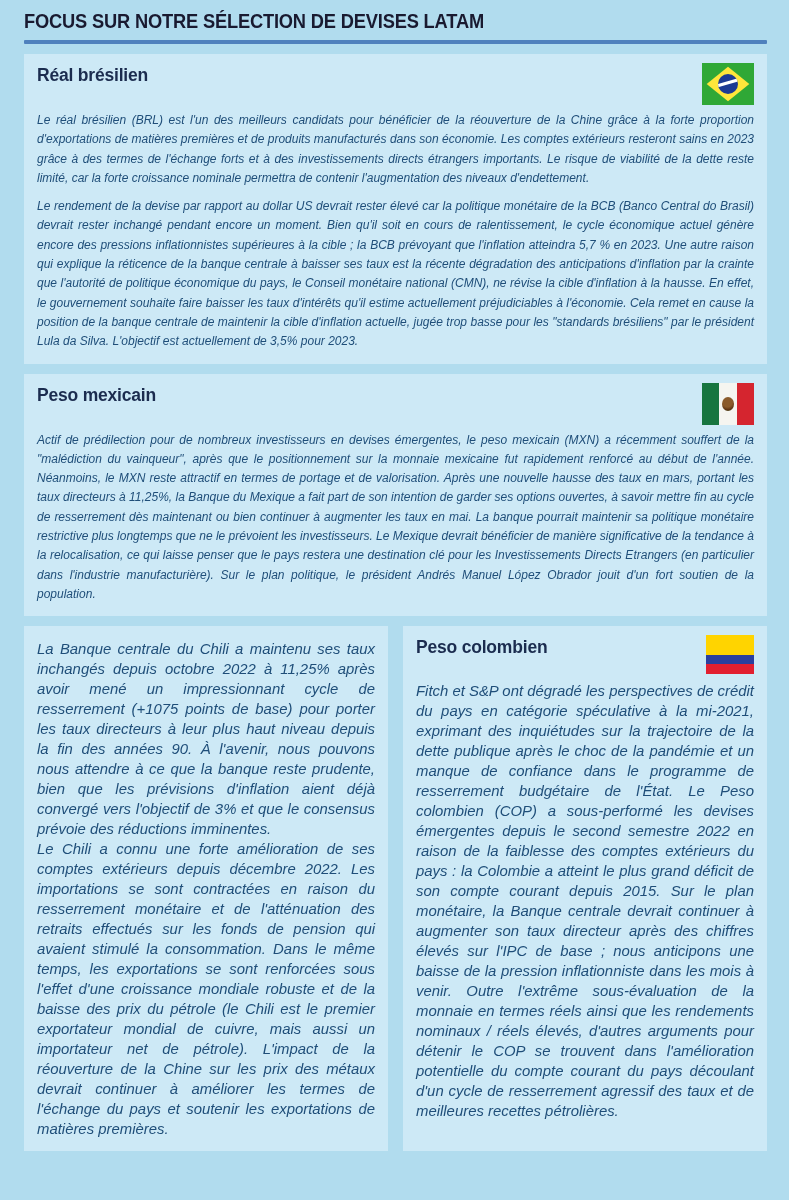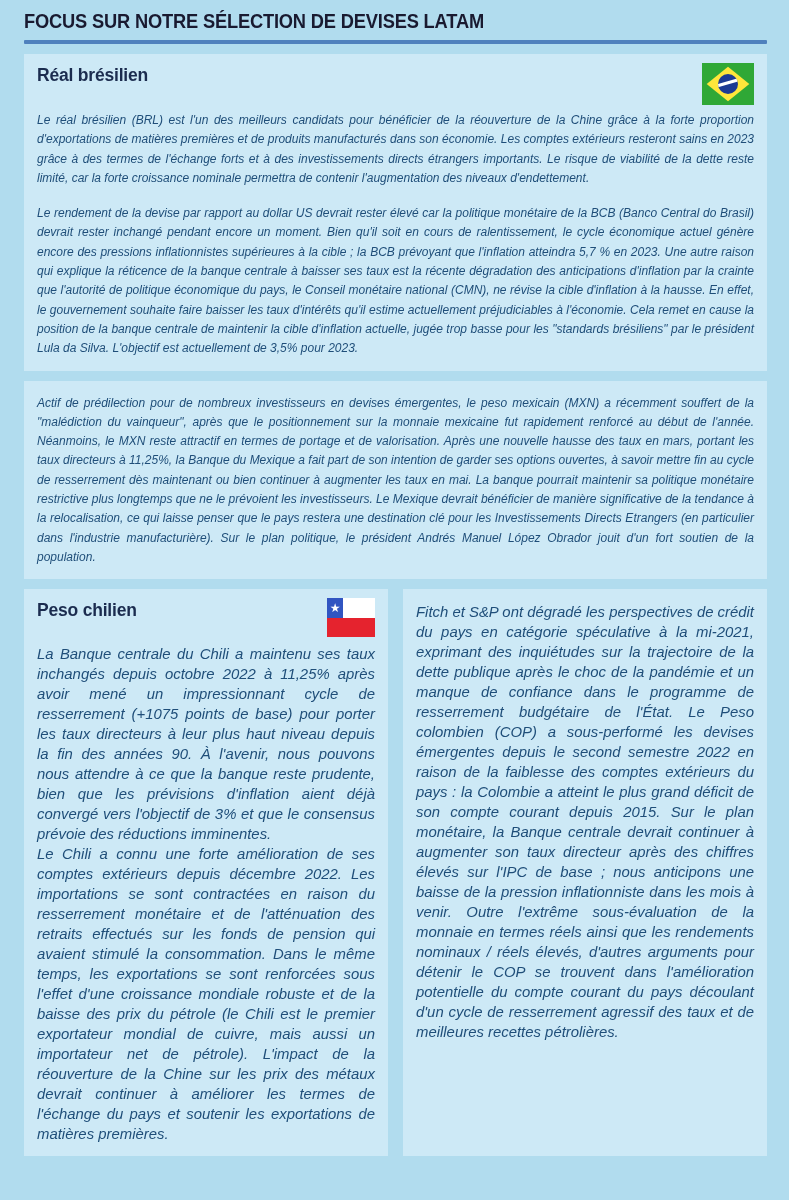--- a/index.html
+++ b/index.html
@@ -37,21 +37,21 @@
   }
 
   .panel p {
     margin: 6px 0 0 0;
     font-style: italic;
     color: #1f4e79;
     text-align: justify;
     font-size: 12px;
     line-height: 19.3px;
   }
-  .panel p + p { margin-top: 16px; }
+  .panel p + p { margin-top: 9px; }
   .panel p + p.tight { margin-top: 0; }
 
   .columns { display: flex; gap: 15px; }
   .columns .panel { flex: 1 1 0; min-height: 500px; }
   .columns .panel p { font-size: 14.9px; line-height: 20px; }
   .columns .panel-head { min-height: 42px; }
 
   
   .flag {
     position: relative; overflow: hidden; flex-shrink: 0;
@@ -113,36 +113,42 @@
         <div class="br-globe">
             <i class="br-band"></i>
           </div>
       </div>
     </div>
     <p>Le réal brésilien (BRL) est l'un des meilleurs candidats pour bénéficier de la réouverture de la Chine grâce à la forte proportion d'exportations de matières premières et de produits manufacturés dans son économie. Les comptes extérieurs resteront sains en 2023 grâce à des termes de l'échange forts et à des investissements directs étrangers importants. Le risque de viabilité de la dette reste limité, car la forte croissance nominale permettra de contenir l'augmentation des niveaux d'endettement.</p>
     <p>Le rendement de la devise par rapport au dollar US devrait rester élevé car la politique monétaire de la BCB (Banco Central do Brasil) devrait rester inchangé pendant encore un moment. Bien qu'il soit en cours de ralentissement, le cycle économique actuel génère encore des pressions inflationnistes supérieures à la cible ; la BCB prévoyant que l'inflation atteindra 5,7 % en 2023. Une autre raison qui explique la réticence de la banque centrale à baisser ses taux est la récente dégradation des anticipations d'inflation par la crainte que l'autorité de politique économique du pays, le Conseil monétaire national (CMN), ne révise la cible d'inflation à la hausse. En effet, le gouvernement souhaite faire baisser les taux d'intérêts qu'il estime actuellement préjudiciables à l'économie. Cela remet en cause la position de la banque centrale de maintenir la cible d'inflation actuelle, jugée trop basse pour les "standards brésiliens" par le président Lula da Silva. L'objectif est actuellement de 3,5% pour 2023.</p>
   </section>
 
   <section class="panel">
+    <div class="panel-head">
+      <h2>Peso mexicain</h2>
+      <div class="flag flag-mexico">
+        <div class="mx-green"></div>
+        <div class="mx-white"></div>
+        <div class="mx-red"></div>
+        <div class="mx-emblem"></div>
+      </div>
+    </div>
     <p>Actif de prédilection pour de nombreux investisseurs en devises émergentes, le peso mexicain (MXN) a récemment souffert de la "malédiction du vainqueur", après que le positionnement sur la monnaie mexicaine fut rapidement renforcé au début de l'année. Néanmoins, le MXN reste attractif en termes de portage et de valorisation. Après une nouvelle hausse des taux en mars, portant les taux directeurs à 11,25%, la Banque du Mexique a fait part de son intention de garder ses options ouvertes, à savoir mettre fin au cycle de resserrement dès maintenant ou bien continuer à augmenter les taux en mai. La banque pourrait maintenir sa politique monétaire restrictive plus longtemps que ne le prévoient les investisseurs. Le Mexique devrait bénéficier de manière significative de la tendance à la relocalisation, ce qui laisse penser que le pays restera une destination clé pour les Investissements Directs Etrangers (en particulier dans l'industrie manufacturière). Sur le plan politique, le président Andrés Manuel López Obrador jouit d'un fort soutien de la population.</p>
   </section>
 
   <div class="columns">
 
     <section class="panel">
-      <div class="panel-head">
-        <h2>Peso chilien</h2>
-        <div class="flag flag-chile">
-          <div class="cl-canton">★</div>
-          <div class="cl-red"></div>
-        </div>
-      </div>
       <p>La Banque centrale du Chili a maintenu ses taux inchangés depuis octobre 2022 à 11,25% après avoir mené un impressionnant cycle de resserrement (+1075 points de base) pour porter les taux directeurs à leur plus haut niveau depuis la fin des années 90. À l'avenir, nous pouvons nous attendre à ce que la banque reste prudente, bien que les prévisions d'inflation aient déjà convergé vers l'objectif de 3% et que le consensus prévoie des réductions imminentes.</p>
       <p class="tight">Le Chili a connu une forte amélioration de ses comptes extérieurs depuis décembre 2022. Les importations se sont contractées en raison du resserrement monétaire et de l'atténuation des retraits effectués sur les fonds de pension qui avaient stimulé la consommation. Dans le même temps, les exportations se sont renforcées sous l'effet d'une croissance mondiale robuste et de la baisse des prix du pétrole (le Chili est le premier exportateur mondial de cuivre, mais aussi un importateur net de pétrole). L'impact de la réouverture de la Chine sur les prix des métaux devrait continuer à améliorer les termes de l'échange du pays et soutenir les exportations de matières premières.</p>
     </section>
 
     <section class="panel">
+      <div class="panel-head">
+        <h2>Peso colombien</h2>
+        <div class="flag flag-colombia"></div>
+      </div>
       <p>Fitch et S&amp;P ont dégradé les perspectives de crédit du pays en catégorie spéculative à la mi-2021, exprimant des inquiétudes sur la trajectoire de la dette publique après le choc de la pandémie et un manque de confiance dans le programme de resserrement budgétaire de l'État. Le Peso colombien (COP) a sous-performé les devises émergentes depuis le second semestre 2022 en raison de la faiblesse des comptes extérieurs du pays : la Colombie a atteint le plus grand déficit de son compte courant depuis 2015. Sur le plan monétaire, la Banque centrale devrait continuer à augmenter son taux directeur après des chiffres élevés sur l'IPC de base ; nous anticipons une baisse de la pression inflationniste dans les mois à venir. Outre l'extrême sous-évaluation de la monnaie en termes réels ainsi que les rendements nominaux / réels élevés, d'autres arguments pour détenir le COP se trouvent dans l'amélioration potentielle du compte courant du pays découlant d'un cycle de resserrement agressif des taux et de meilleures recettes pétrolières.</p>
     </section>
 
   </div>
 
 </div>
 
 </body></html>

